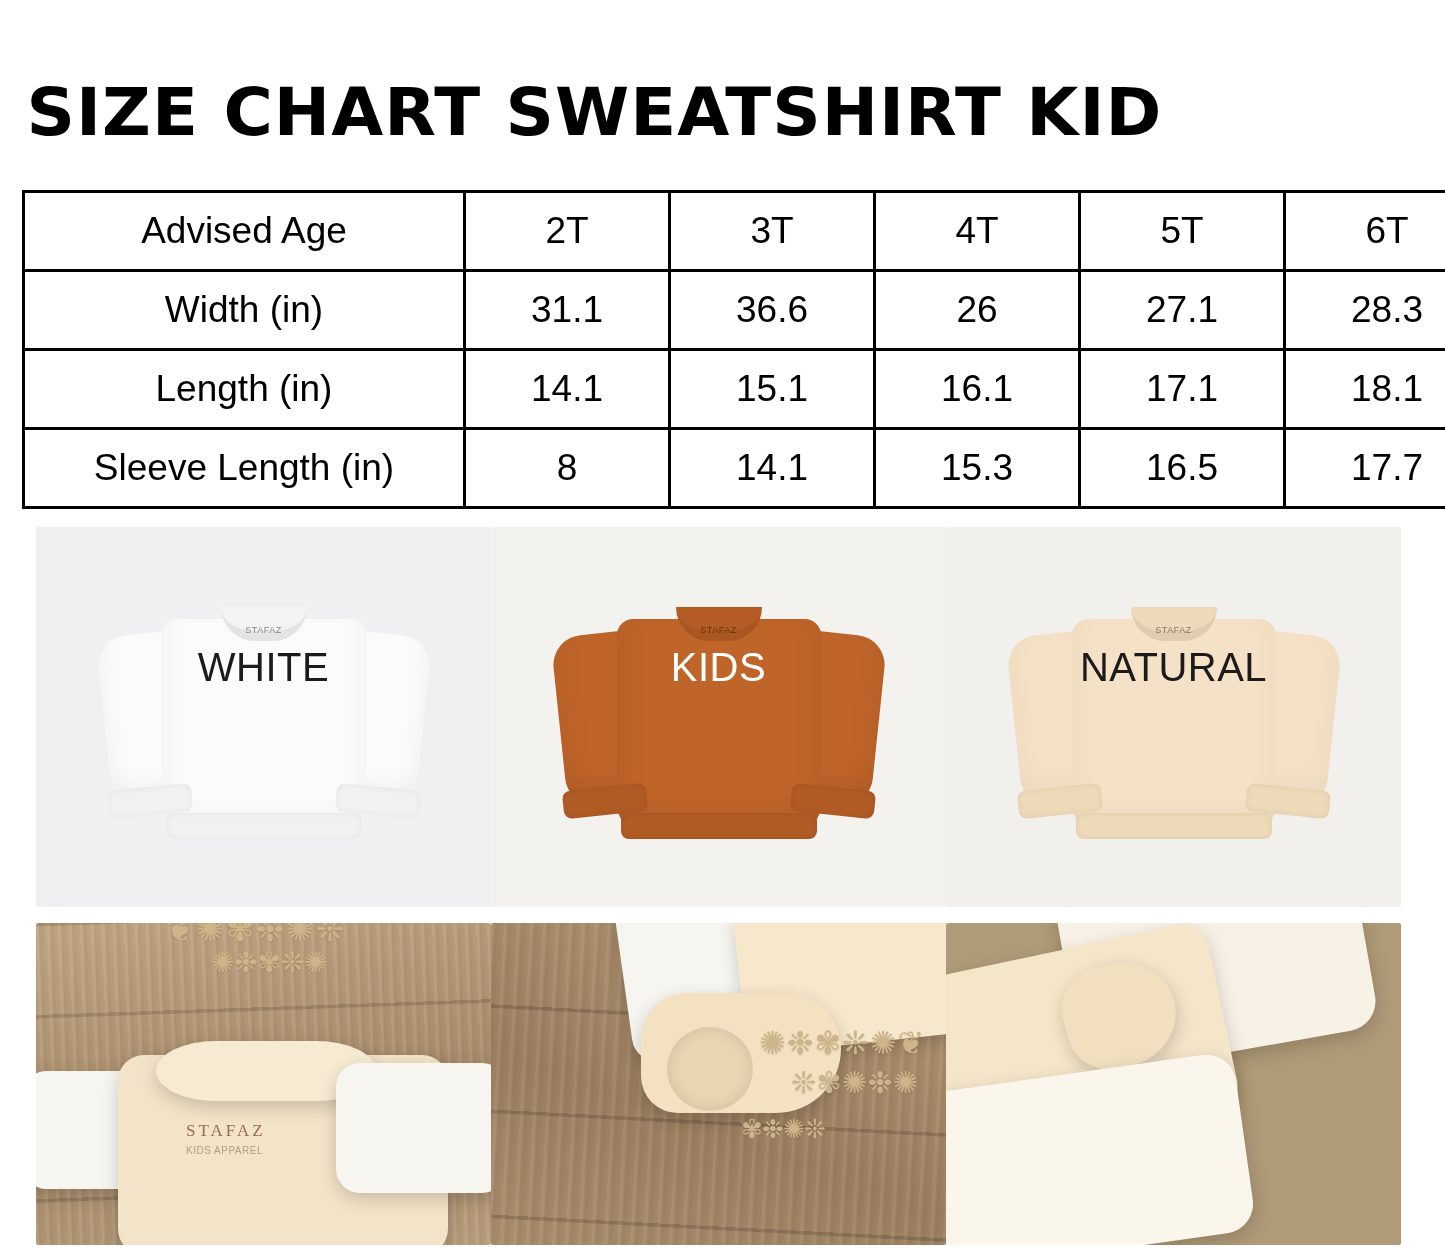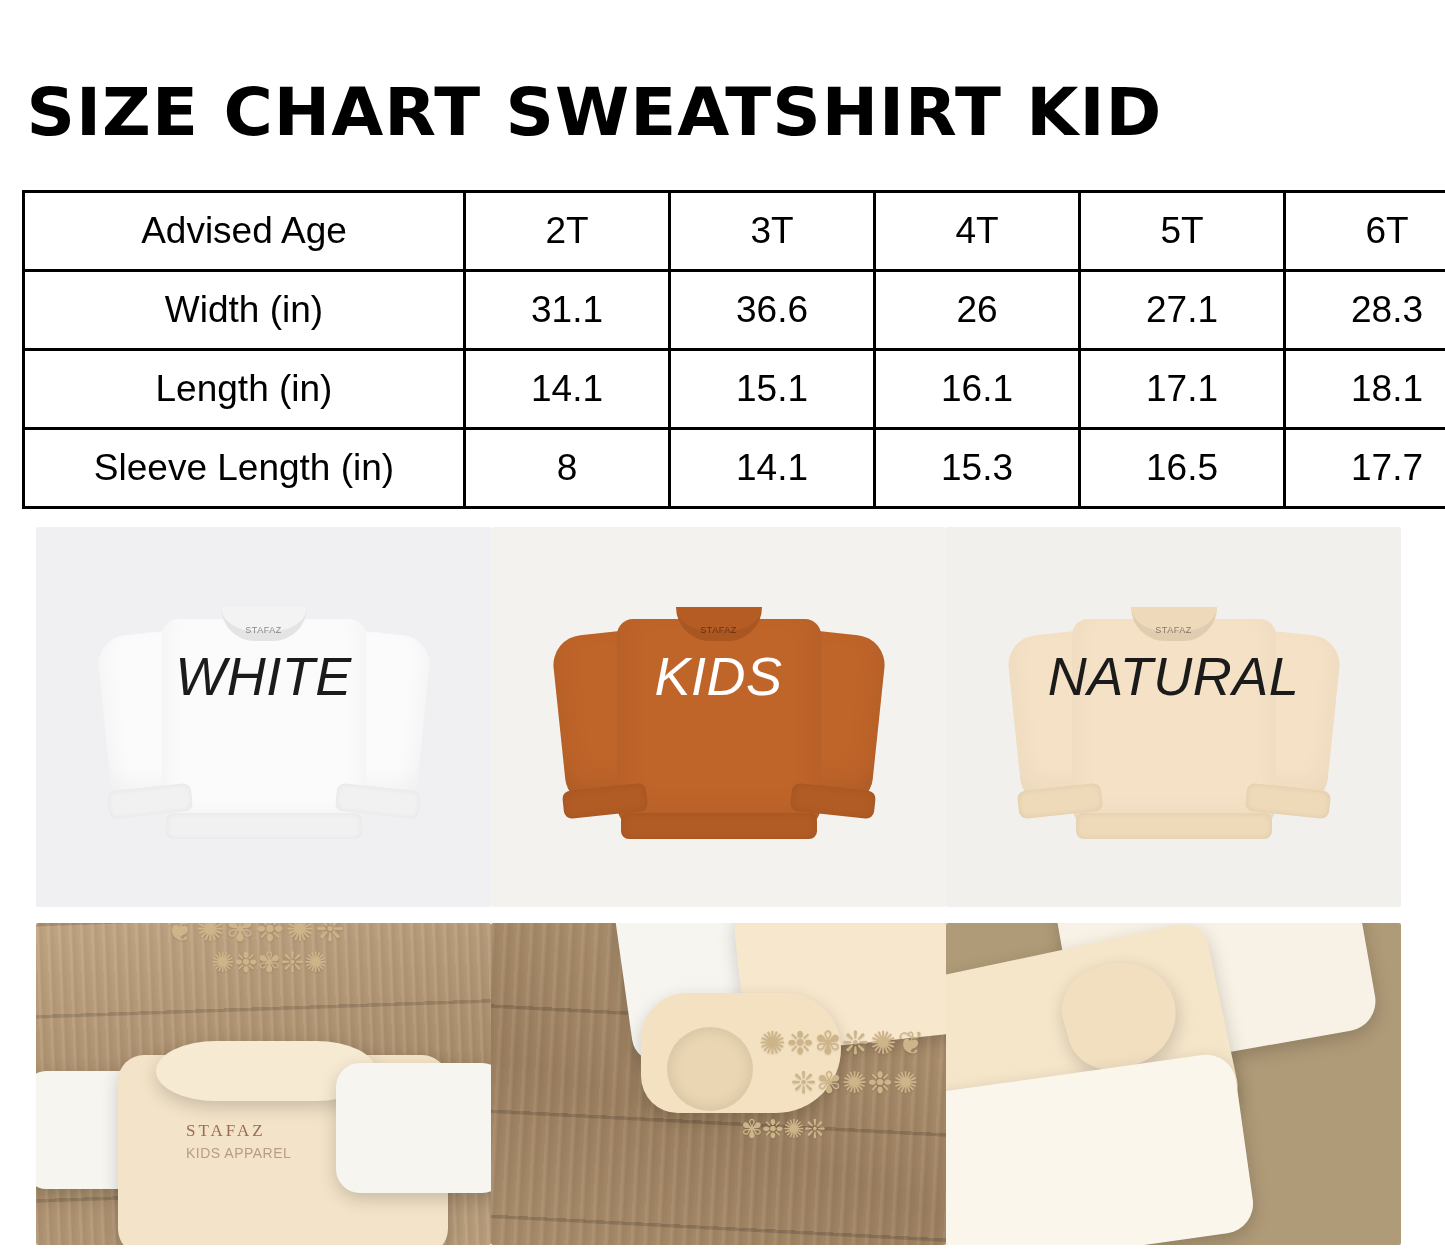--- a/index.html
+++ b/index.html
@@ -81,25 +81,24 @@
     border-radius: 2px;
   }
   .photo.tall { height: 322px; }
 
   .caption {
     position: absolute;
     left: 0;
     right: 0;
     top: 118px;
     text-align: center;
-    font-size: 54px;
+    font-size: 40px;
     font-family: "Liberation Sans", sans-serif;
     letter-spacing: 0.5px;
     z-index: 5;
-    font-style: italic;
   }
   .caption.dark { color: #1b1b1b; }
   .caption.light { color: #ffffff; }
 
   
   .bg-white-studio { background: #f0eff1; }
   .bg-brown-studio { background: #f4f2ee; }
   .bg-natural-studio { background: #f2f0ec; }
 
   
@@ -331,21 +330,21 @@
   <div class="photo-grid row2">
 
     <div class="photo tall wood-bg">
       <div class="sprig" style="left:130px; top:-4px; font-size:34px;">❦ ✺ ✾ ❉ ✺ ❊</div>
       <div class="sprig" style="left:175px; top:30px; font-size:28px;">✺ ❉ ✾ ❊ ✺</div>
       <div class="fold white" style="left:-10px; top:148px; width:150px; height:118px; border-radius:20px;"></div>
       <div class="fold cream" style="left:82px; top:132px; width:330px; height:200px; border-radius:26px;"></div>
       <div class="fold cream" style="left:120px; top:118px; width:220px; height:60px; border-radius:60px/30px; background:#f7ead3;"></div>
       <div class="fold white" style="left:300px; top:140px; width:170px; height:130px; border-radius:24px;"></div>
       <div class="tag-text" style="left:150px; top:198px; font-size:17px;">STAFAZ</div>
-      <div class="tag-sub" style="left:150px; top:222px; font-size:14px;">KIDS APPAREL</div>
+      <div class="tag-sub" style="left:150px; top:222px; font-size:10px;">KIDS APPAREL</div>
     </div>
 
     <div class="photo tall wood-bg2">
       <div class="fold white" style="left:132px; top:-40px; width:190px; height:170px; border-radius:26px; transform:rotate(-8deg);"></div>
       <div class="fold cream" style="left:248px; top:-30px; width:240px; height:150px; border-radius:26px; transform:rotate(-6deg); background:#f6e7cd;"></div>
       <div class="fold cream" style="left:150px; top:70px; width:200px; height:120px; border-radius:50px 60px 70px 40px; background:#f3e1c2;"></div>
       <div class="fold" style="left:176px; top:104px; width:86px; height:84px; border-radius:50%; background:#ead6b2; box-shadow:inset 0 0 16px rgba(0,0,0,0.12);"></div>
       <div class="sprig" style="left:268px; top:110px; font-size:32px;">✺ ❉ ✾ ❊ ✺ ❦</div>
       <div class="sprig" style="left:300px; top:150px; font-size:30px;">❊ ✾ ✺ ❉ ✺</div>
       <div class="sprig" style="left:250px; top:196px; font-size:26px;">✾ ❉ ✺ ❊</div>

